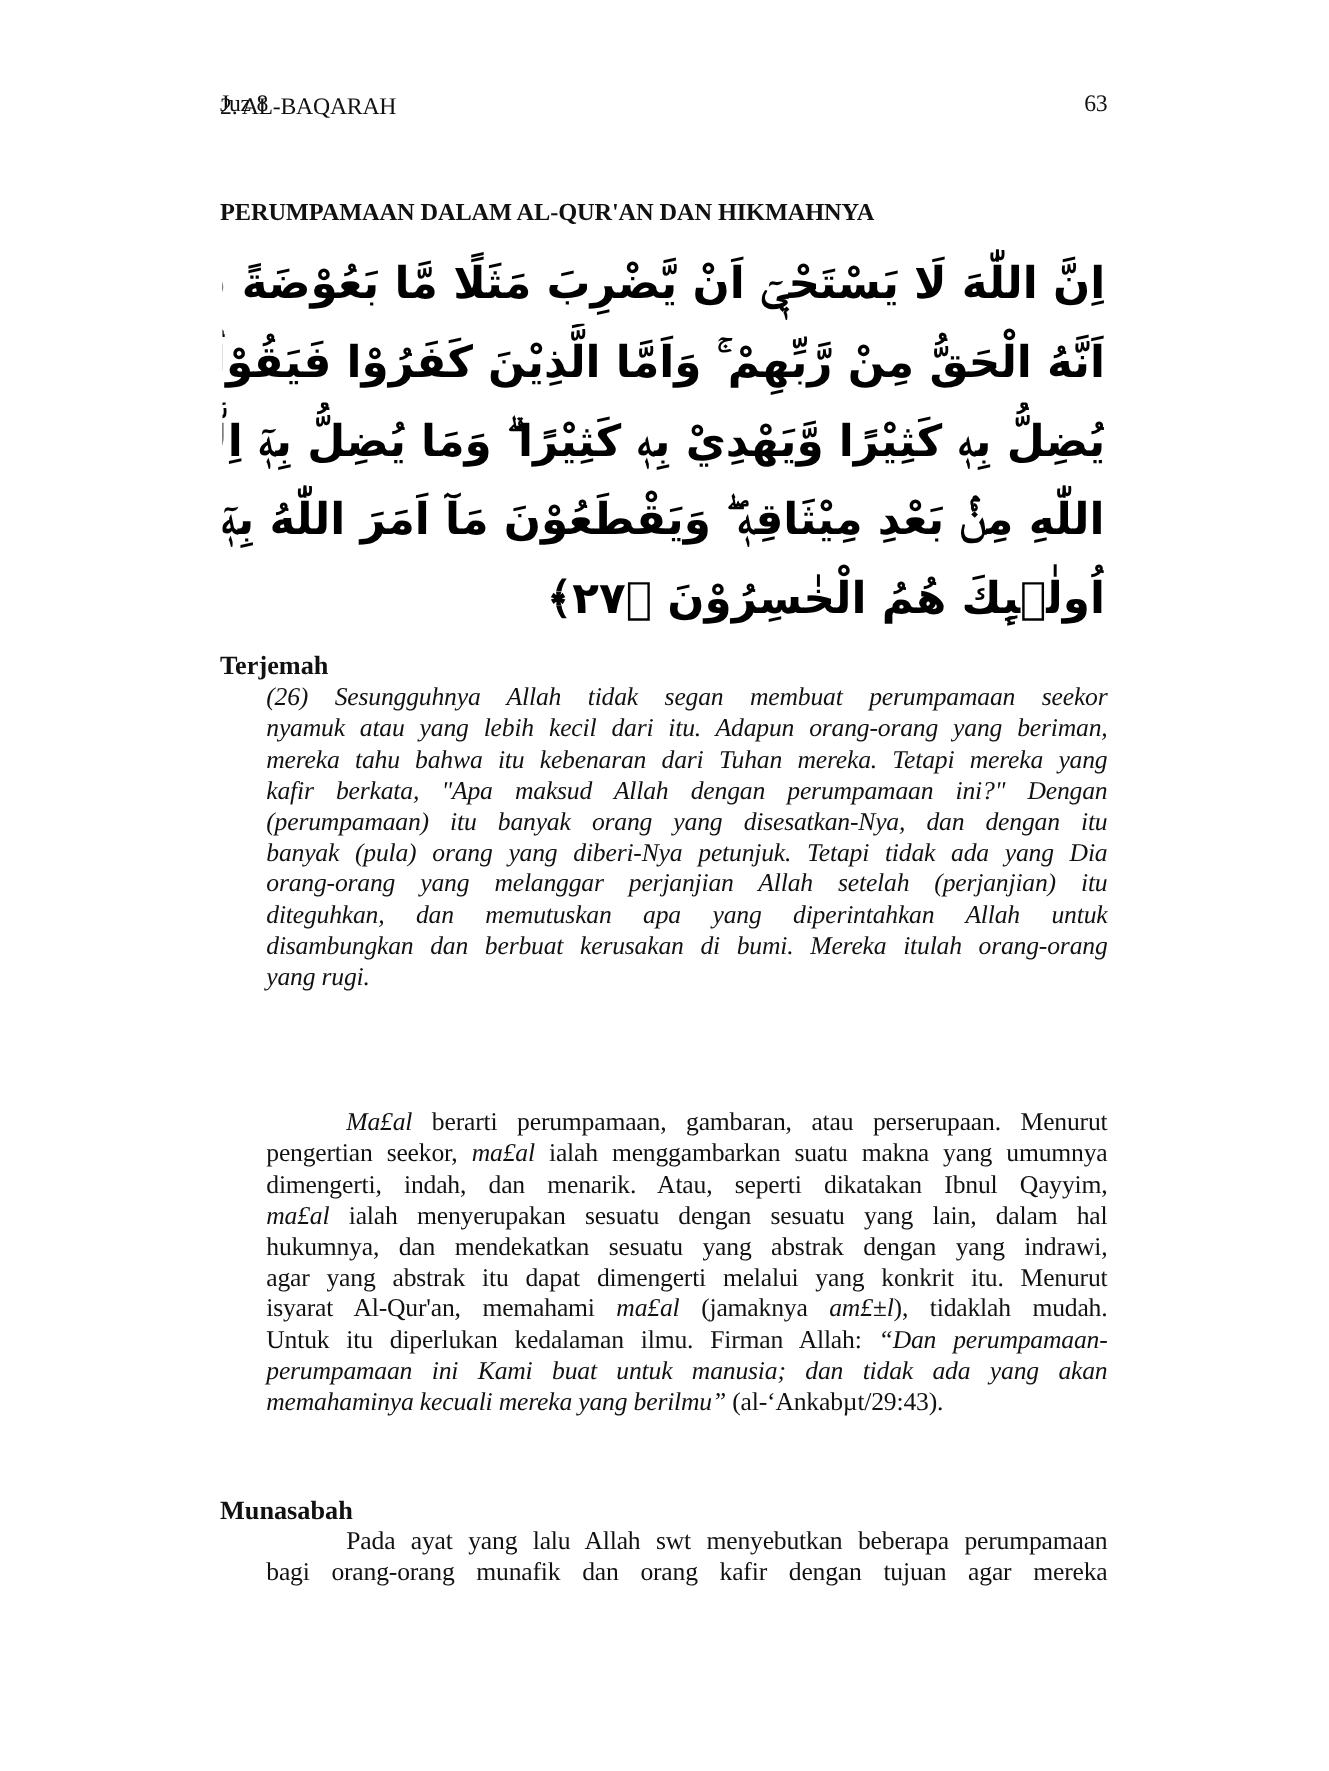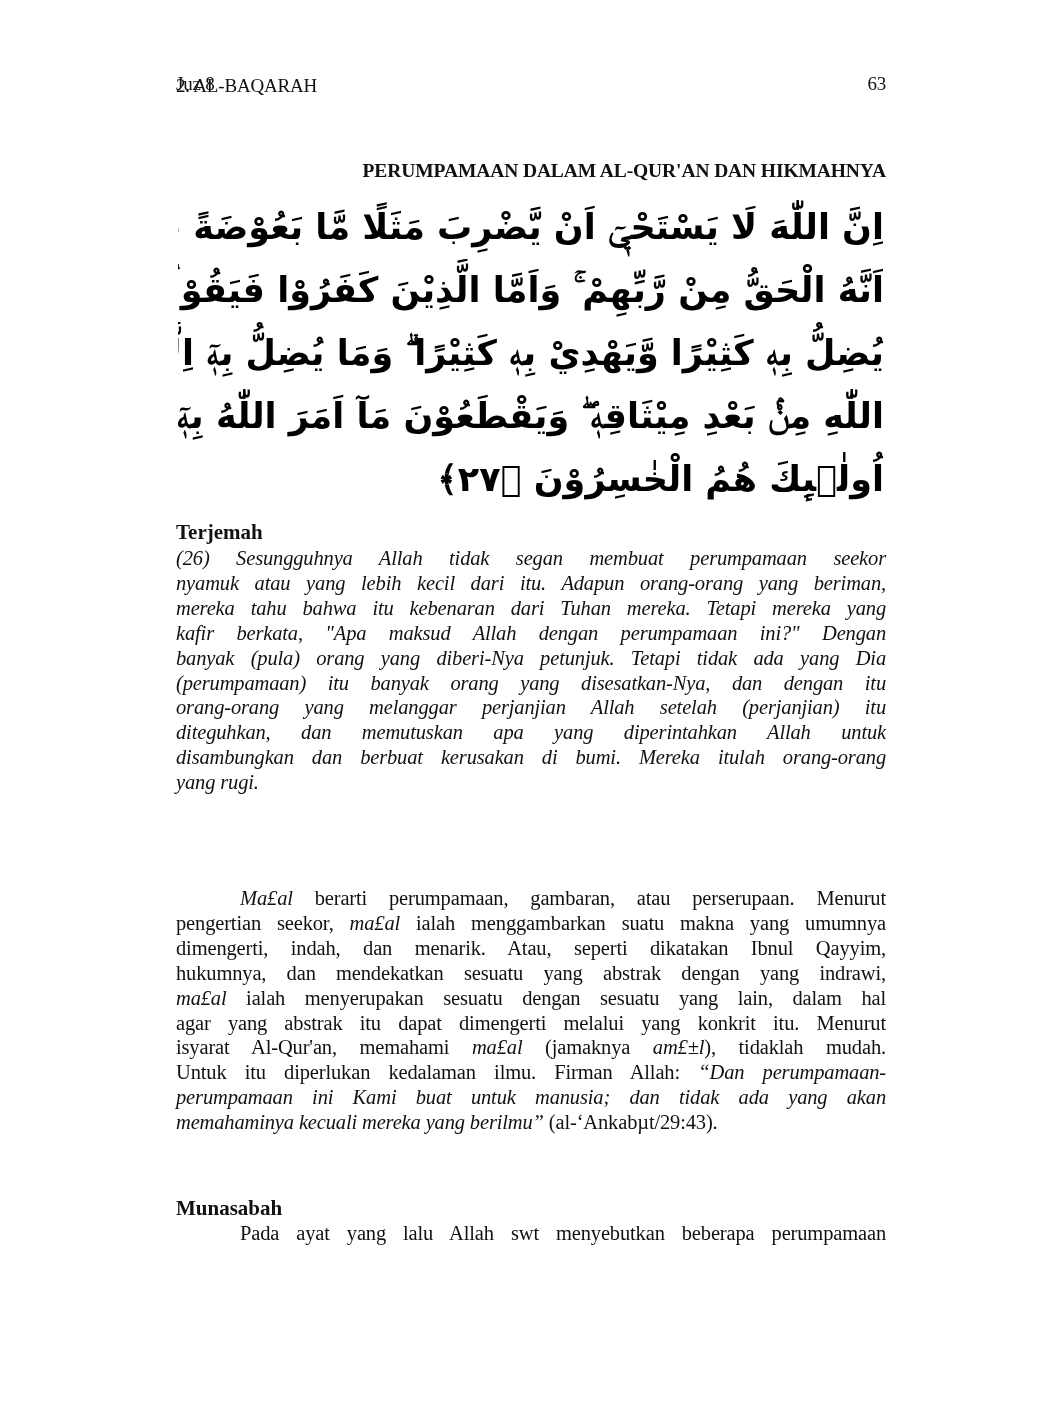--- a/index.html
+++ b/index.html
@@ -4,33 +4,33 @@
 <style>
   html, body { margin: 0; padding: 0; background: #ffffff; }
   body { width: 1063px; height: 1417px; position: relative; overflow: hidden;
          font-family: "Liberation Serif", "DejaVu Serif", serif; color: #111; }
   .page { position: absolute; left: 0; top: 0; width: 1063px; height: 1417px; }
   .header { position: absolute; top: 73px; left: 176px; width: 710px; height: 26px;
             font-size: 19px; letter-spacing: -0.2px; }
   .header .left { position: absolute; left: 0; top: 0; }
   .header .center { position: absolute; left: 0; right: 0; top: 2px; text-align: left; }
   .header .right { position: absolute; right: 0; top: 0; }
-  .title { position: absolute; top: 160px; left: 176px; width: 710px; text-align: right;
+  .title { position: absolute; top: 160px; left: 176px; width: 710px; text-align: left;
            font-weight: bold; font-size: 19.5px; letter-spacing: -0.1px; }
   .arabic { position: absolute; top: 196px; left: 178px; width: 706px; height: 318px;
             direction: rtl; text-align: justify; text-align-last: right;
             font-family: "DejaVu Sans", sans-serif; font-weight: bold; font-size: 35px;
             line-height: 63px; color: #000; }
   .arabic .line { display: block; white-space: nowrap; overflow: hidden; text-align: justify; text-align-last: justify; }
   .arabic .line.last { text-align-last: right; }
   .section-head { position: absolute; left: 176px; font-weight: bold; font-size: 21px; }
   .para { position: absolute; left: 176px; width: 710px; font-size: 20.5px; line-height: 24.9px;
           text-align: justify; letter-spacing: -0.15px; }
   .para.italic { font-style: italic; }
-  .para .line { display: block; text-align: justify; text-align-last: justify; white-space: nowrap; }
+  .para .line { display: block; text-align: justify; text-align-last: justify; white-space: nowrap; margin-left: 37px; }
   .para .line.last { text-align-last: left; }
   .para .indent { padding-left: 64px; }
   .kosakata { position: absolute; left: 176px; top: 852px; font-size: 21px; }
   .kosakata .label { font-weight: bold; }
   .kosakata .term { font-style: italic; }
   .kosakata .ar { font-family: "DejaVu Sans", sans-serif; font-size: 17px; }
   i { font-style: italic; }
 </style>
 </head>
 <body>
@@ -53,41 +53,42 @@
     <span class="line last">اُولٰۤىِٕكَ هُمُ الْخٰسِرُوْنَ ﴿٢٧﴾</span>
   </div>
 
   <div class="section-head" style="top:520px;">Terjemah</div>
 
   <div class="para italic" style="top:546px;">
     <span class="line">(26) Sesungguhnya Allah tidak segan membuat perumpamaan seekor</span>
     <span class="line">nyamuk atau yang lebih kecil dari itu. Adapun orang-orang yang beriman,</span>
     <span class="line">mereka tahu bahwa itu kebenaran dari Tuhan mereka. Tetapi mereka yang</span>
     <span class="line">kafir berkata, "Apa maksud Allah dengan perumpamaan ini?" Dengan</span>
+    <span class="line">(perumpamaan) itu banyak orang yang disesatkan-Nya, dan dengan itu</span>
     <span class="line">banyak (pula) orang yang diberi-Nya petunjuk. Tetapi tidak ada yang Dia</span>
-    <span class="line">(perumpamaan) itu banyak orang yang disesatkan-Nya, dan dengan itu</span>
     <span class="line">orang-orang yang melanggar perjanjian Allah setelah (perjanjian) itu</span>
     <span class="line">diteguhkan, dan memutuskan apa yang diperintahkan Allah untuk</span>
     <span class="line">disambungkan dan berbuat kerusakan di bumi. Mereka itulah orang-orang</span>
     <span class="line last">yang rugi.</span>
   </div>
 
 
   <div class="para" id="kosakata-body" style="top:886px;">
       <span class="line indent"><i>Ma£al</i><span> berarti perumpamaan, gambaran, atau perserupaan. Menurut</span></span>
       <span class="line"><span>pengertian seekor, </span><i>ma£al</i><span> ialah menggambarkan suatu makna yang umumnya</span></span>
       <span class="line"><span>dimengerti, indah, dan menarik. Atau, seperti dikatakan Ibnul Qayyim,</span></span>
+      <span class="line"><i>ma£al</i><span> ialah menyerupakan sesuatu dengan sesuatu yang lain, dalam hal</span></span>
       <span class="line"><span>hukumnya, dan mendekatkan sesuatu yang abstrak dengan yang indrawi,</span></span>
-      <span class="line"><i>ma£al</i><span> ialah menyerupakan sesuatu dengan sesuatu yang lain, dalam hal</span></span>
       <span class="line"><span>agar yang abstrak itu dapat dimengerti melalui yang konkrit itu. Menurut</span></span>
       <span class="line"><span>isyarat Al-Qur'an, memahami </span><i>ma£al</i><span> (jamaknya </span><i>am£±l</i><span>), tidaklah mudah.</span></span>
       <span class="line"><span>Untuk itu diperlukan kedalaman ilmu. Firman Allah: </span><i>“Dan perumpamaan-</i></span>
       <span class="line"><i>perumpamaan ini Kami buat untuk manusia; dan tidak ada yang akan</i></span>
       <span class="line last"><i>memahaminya kecuali mereka yang berilmu”</i><span> (al-‘Ankabµt/29:43).</span></span>
     </div>
 
   <div class="section-head" style="top:1196px;">Munasabah</div>
 
   <div class="para" style="top:1221px;">
     <span class="line indent">Pada ayat yang lalu Allah swt menyebutkan beberapa perumpamaan</span>
+    <span class="line">bagi orang-orang munafik dan orang kafir dengan tujuan agar mereka</span>
   </div>
 
 </div>
 
 </body></html>

